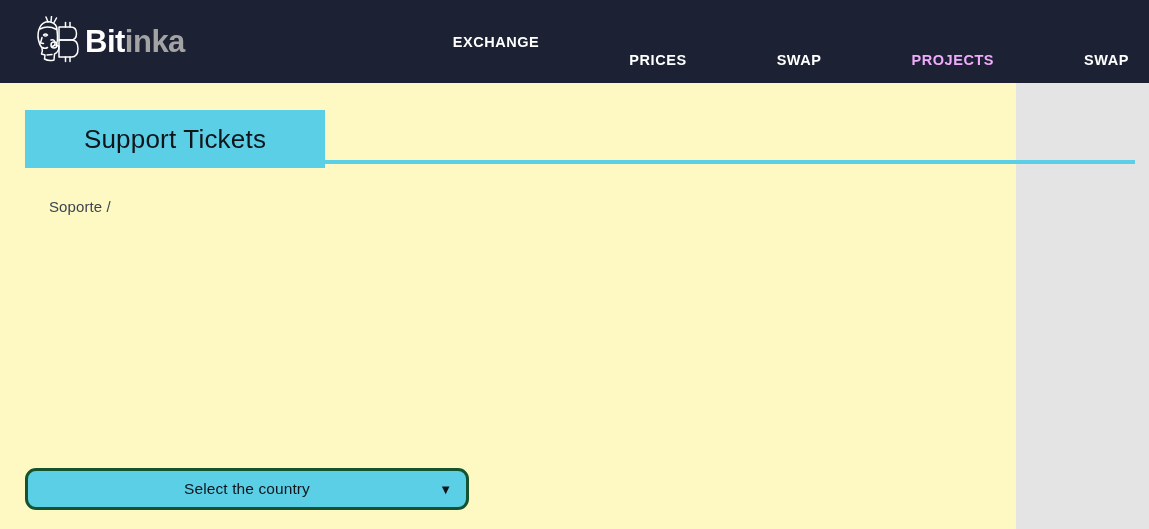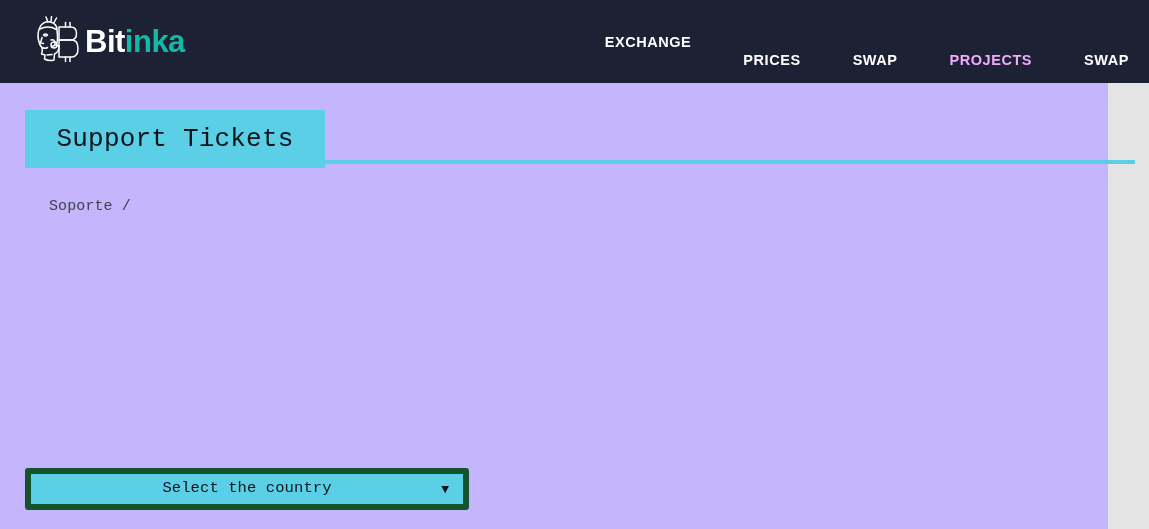--- a/index.html
+++ b/index.html
@@ -40,49 +40,49 @@
     display: block;
   }
   .brand-text {
     font-size: 31px;
     font-weight: 700;
     letter-spacing: -0.5px;
     line-height: 1;
     white-space: nowrap;
   }
   .brand-text .seg-a { color: #ffffff; }
-  .brand-text .seg-b { color: #14b8a6; }
+  .brand-text .seg-b { color: #a3a3a3; }
 
   .nav-links {
     display: flex;
     align-items: center;
     margin-left: auto;
     margin-right: 20px;
     height: 100%;
+    gap: 38px;
   }
   .nav-link {
     color: #ffffff;
     font-size: 14.5px;
     font-weight: 700;
     letter-spacing: 0.55px;
     text-decoration: none;
     white-space: nowrap;
     padding: 8px 0;
     cursor: pointer;
   }
   .nav-link + .nav-link { margin-left: 52px; margin-top: 36px; }
   .nav-link.muted { color: #f0abfc; }
 
   
   .page {
     position: relative;
-    width: 1108px;
+    width: 1016px;
     height: 446px;
-    background: #c4b5fd;
-    font-family: Liberation Mono, monospace;
+    background: #fef9c3;
   }
 
   .tab-strip {
     position: absolute;
     left: 25px;
     top: 27px;
     width: 1110px;
     height: 58px;
   }
   .tab-active {
@@ -126,22 +126,22 @@
   .breadcrumb .crumb-link { color: #3d4450; cursor: pointer; }
   .breadcrumb .crumb-sep { color: #3d4450; }
 
   .country-select {
     position: absolute;
     left: 25px;
     top: 385px;
     width: 444px;
     height: 42px;
     background: #5bcfe6;
-    border: 6px solid #14532d;
-    border-radius: 3px;
+    border: 3px solid #14532d;
+    border-radius: 11px;
     display: flex;
     align-items: center;
     justify-content: center;
     cursor: pointer;
     padding: 0 14px;
   }
   .country-select-label {
     color: #10151c;
     font-size: 15.5px;
     line-height: 1;

